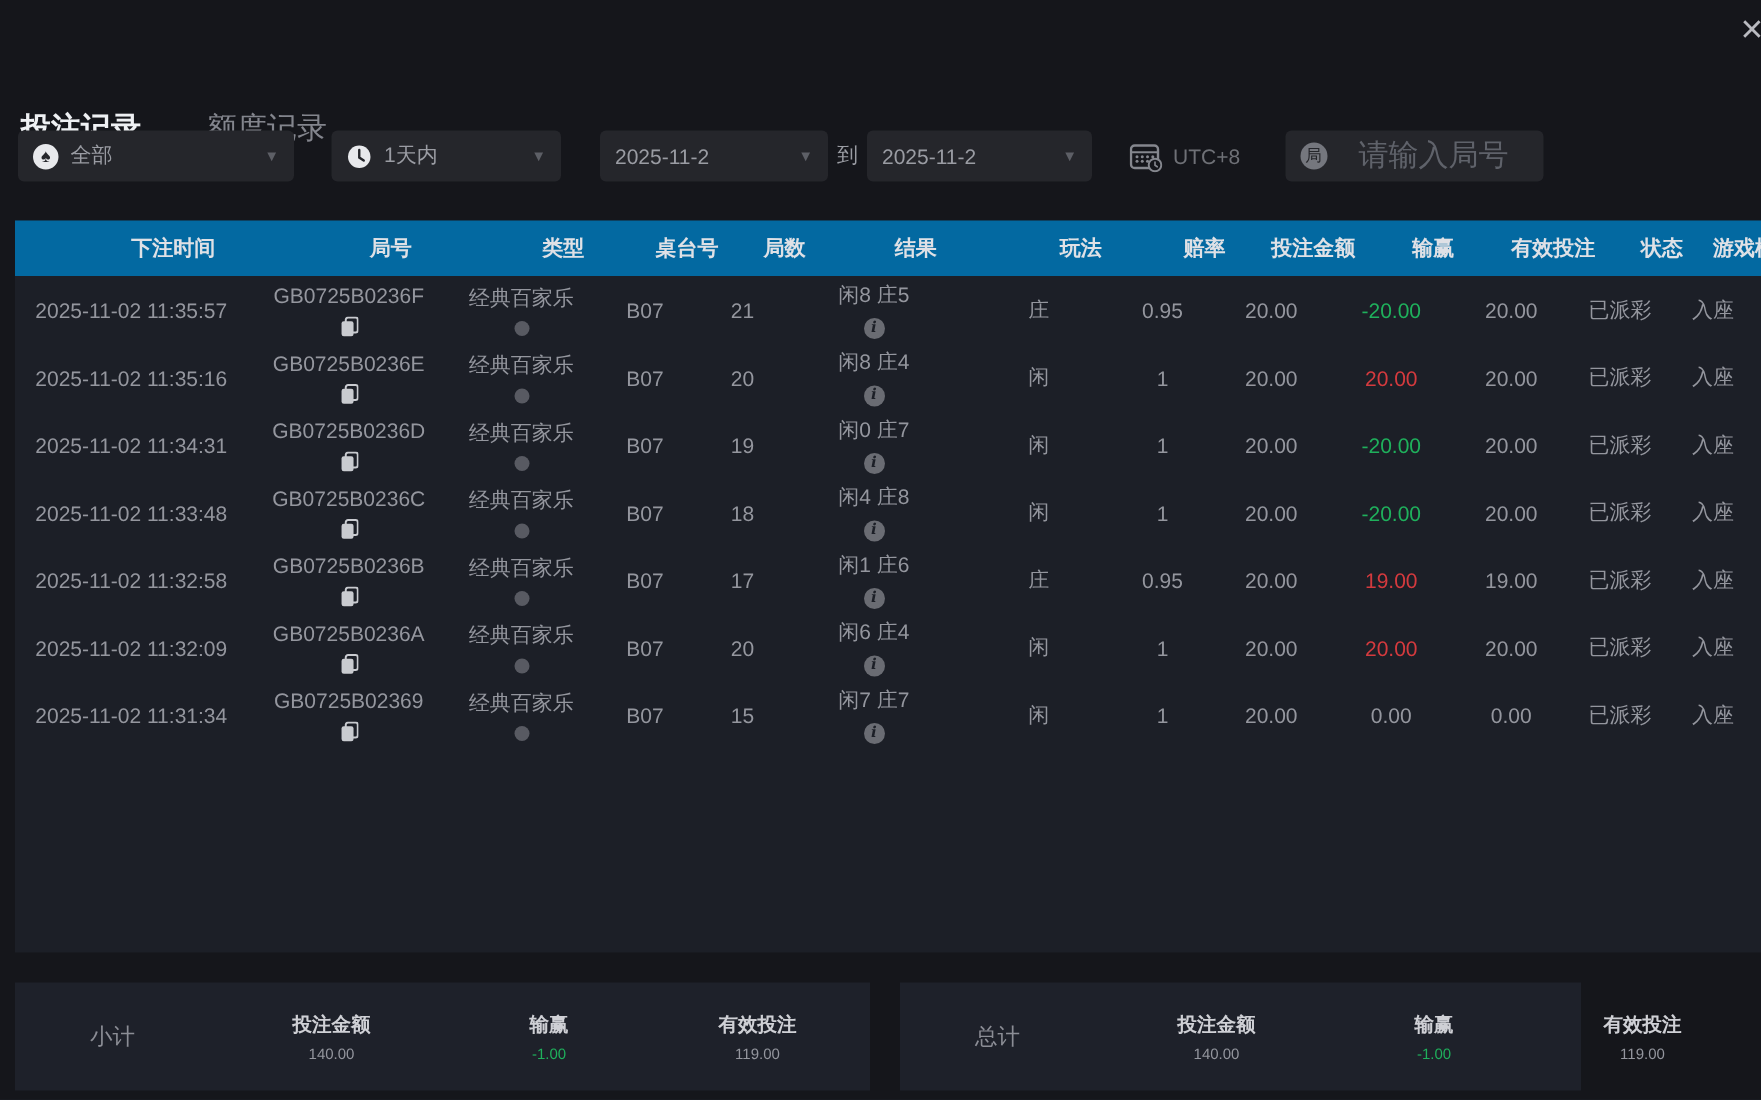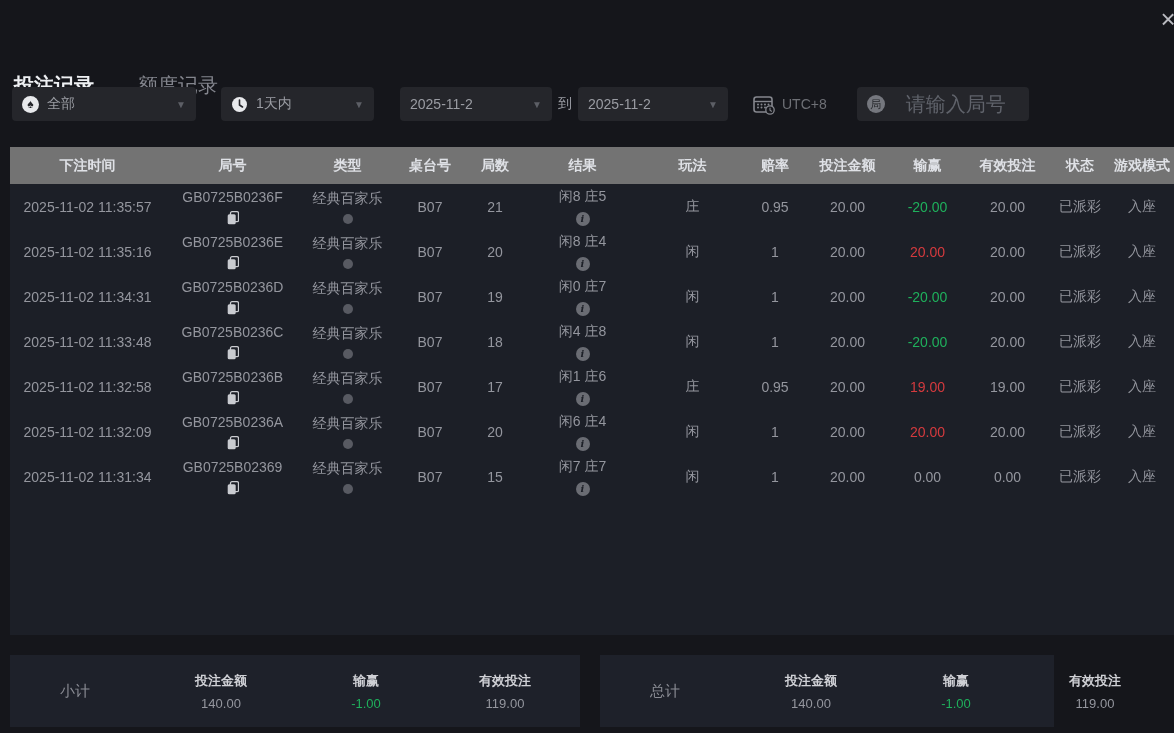--- a/index.html
+++ b/index.html
@@ -57,21 +57,21 @@
   }
   .round-input input::placeholder { color:#5f626a; }
   .search-btn {
     width:142px; height:34px; margin-left:10px; background:#3b63ea; border:none; border-radius:5px;
     color:#fff; font-size:15px; font-weight:bold; cursor:pointer; font-family:inherit;
   }
 
   
   .table-panel { position:absolute; left:10px; top:147px; width:1164px; height:488px; background:#1c1f27; }
   .tgrid { display:grid; grid-template-columns:155px 135px 95px 70px 60px 115px 105px 60px 85px 75px 85px 60px 64px; align-items:center; }
-  .thead { height:37px; background:#737373; }
+  .thead { height:37px; background:#0369a1;padding-left:28px; }
   .thead .th { font-size:14px; font-weight:bold; color:#dfe1e6; text-align:center; white-space:nowrap; }
   .trow { height:45px; }
   .trow .td { font-size:14px; color:#94969e; text-align:center; white-space:nowrap; }
   .td-flex { display:flex; align-items:center; justify-content:center; gap:6px;flex-direction:column; }
   .copy-icon { display:inline-block; cursor:pointer; line-height:0; }
   .dot { width:10px; height:10px; border-radius:50%; background:#585a62; display:inline-block; }
   .info-icon {
     width:14px; height:14px; border-radius:50%; background:#6a6c73; color:#1c1f27;
     font-size:10px; line-height:14px; text-align:center; display:inline-block;
     font-weight:bold; cursor:pointer; font-family:"DejaVu Serif",serif; font-style:italic;
@@ -83,21 +83,21 @@
   
   .summary-card {
     position:absolute; top:655px; height:72px; background:#1e212a;
     display:grid; grid-template-columns:130px 162px 128px 150px; align-items:center;
   }
   .card-sub { left:10px; width:570px; }
   .card-tot { left:600px; width:454px; }
   .sum-label { text-align:center; font-size:15px; color:#8b8d95; }
   .sum-col { text-align:center; }
   .sum-col .h { font-size:13px; font-weight:bold; color:#cfd0d5; margin-bottom:6px; }
-  .sum-col .v { font-size:13px; color:#94969e;text-align:center; }
+  .sum-col .v { font-size:10px; color:#94969e;text-align:center; }
   .sum-col .v.win-green { color:#1fb05c; }
 </style>
 </head>
 <body>
 
 <div class="tabs">
   <div class="tab active">
     <span>投注记录</span>
     <span class="underline"></span>
   </div>

